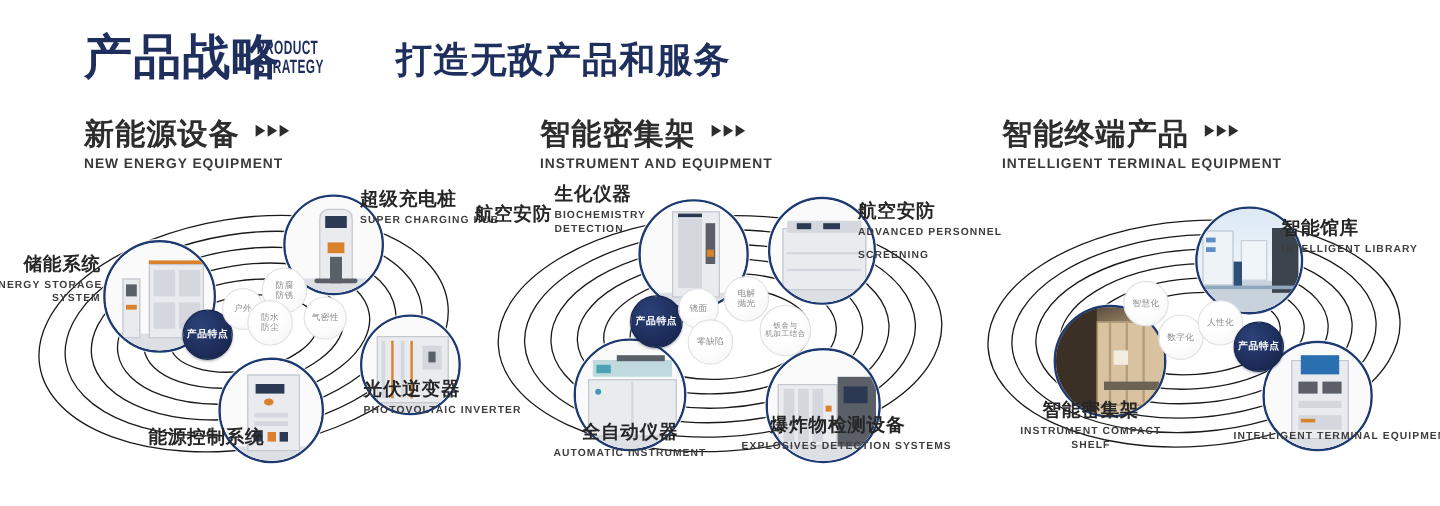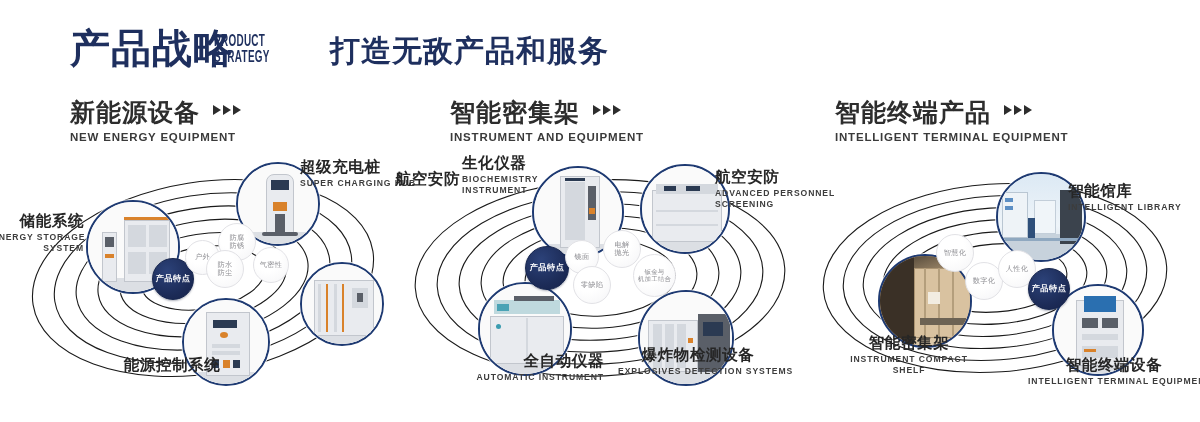--- a/index.html
+++ b/index.html
@@ -221,20 +221,24 @@
     <span class="cn">储能系统</span>
     <span class="en">ENERGY STORAGE</span>
     <span class="en" style="margin-top:0">SYSTEM</span>
   </div>
 
   <div class="nlab" style="left:300px; top:8px;">
     <span class="cn">超级充电桩</span>
     <span class="en">SUPER CHARGING HUB</span>
   </div>
 
+  <div class="nlab" style="left:303px; top:166px;">
+    <span class="cn">光伏逆变器</span>
+    <span class="en">PHOTOVOLTAIC INVERTER</span>
+  </div>
 
   <div class="nlab tc" style="left:72px; top:206px; width:200px;">
     <span class="cn">能源控制系统</span>
   </div>
 </div>
 
 <div class="cluster" style="left:400px;">
 
   <svg class="rings" width="400" height="262" viewBox="0 0 400 262">
     <g fill="none" stroke="#1a1a1a" stroke-width="1.1" transform="translate(200,128) rotate(-3)">
@@ -317,35 +321,35 @@
       </span>
   </div>
 
   <div class="nlab ta" style="left:-30px; top:20px; width:90px;">
     <span class="cn">航空安防</span>
   </div>
 
   <div class="nlab" style="left:62px; top:4px;">
     <span class="cn">生化仪器</span>
     <span class="en">BIOCHEMISTRY</span>
-    <span class="en" style="margin-top:0">INSTRUMENT</span>
+    <span class="en" style="margin-top:0">DETECTION</span>
   </div>
 
   <div class="nlab" style="left:315px; top:18px;">
     <span class="cn">航空安防</span>
     <span class="en">ADVANCED PERSONNEL</span>
-    <span class="en" style="margin-top:0">SCREENING</span>
+    <span class="en" style="margin-top:8px">SCREENING</span>
   </div>
 
   <div class="nlab tc" style="left:218px; top:196px; width:160px;">
     <span class="cn">爆炸物检测设备</span>
     <span class="en">EXPLOSIVES DETECTION SYSTEMS</span>
   </div>
 
-  <div class="nlab tc" style="left:46px; top:202px; width:158px;text-align:right;">
+  <div class="nlab tc" style="left:46px; top:202px; width:158px;">
     <span class="cn">全自动仪器</span>
     <span class="en">AUTOMATIC INSTRUMENT</span>
   </div>
 </div>
 
 <div class="cluster" style="left:800px;">
 
   <svg class="rings" width="400" height="262" viewBox="0 0 400 262">
     <g fill="none" stroke="#1a1a1a" stroke-width="1.1" transform="translate(195,128) rotate(-4)">
       <ellipse rx="172" ry="94"></ellipse>
@@ -407,21 +411,20 @@
   <div class="bub core" style="left:228px; top:118px; width:42px; height:42px;">
     <span>产品特点</span>
   </div>
 
   <div class="nlab" style="left:268px; top:32px;">
     <span class="cn">智能馆库</span>
     <span class="en">INTELLIGENT LIBRARY</span>
   </div>
 
   <div class="nlab tc" style="left:228px; top:206px; width:172px;">
-    <span class="cn">智能终端设备</span>
     <span class="en">INTELLIGENT TERMINAL EQUIPMENT</span>
   </div>
 
   <div class="nlab tc" style="left:24px; top:184px; width:170px;">
     <span class="cn">智能密集架</span>
     <span class="en">INSTRUMENT COMPACT</span>
     <span class="en" style="margin-top:0">SHELF</span>
   </div>
 </div>
 

